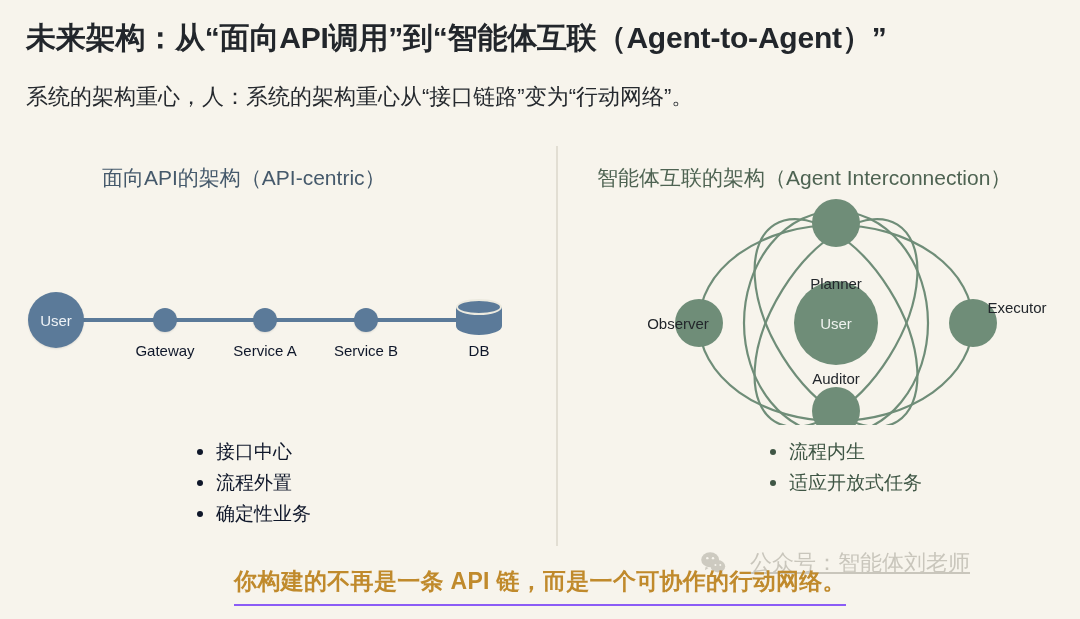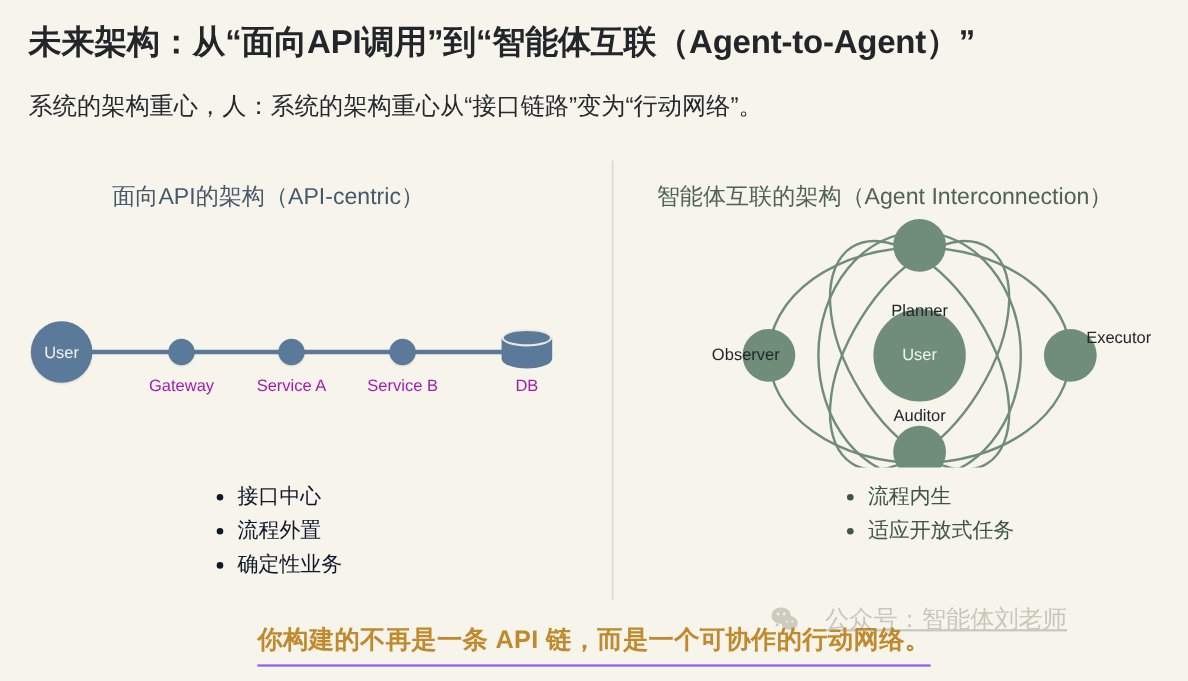--- a/index.html
+++ b/index.html
@@ -111,21 +111,21 @@
     background: #5b7a99;
     border: 2px solid #eceadf;
     box-sizing: border-box;
     border-radius: 50%;
   }
 
   .node-label {
     position: absolute;
     top: 72px;
     font-size: 15px;
-    color: #a21caf;
+    color: #0f172a;
     text-align: right;
     white-space: nowrap;
     transform: translateX(-50%);
   }
 
   
   .network {
     position: absolute;
     left: 600px;
     top: 195px;

